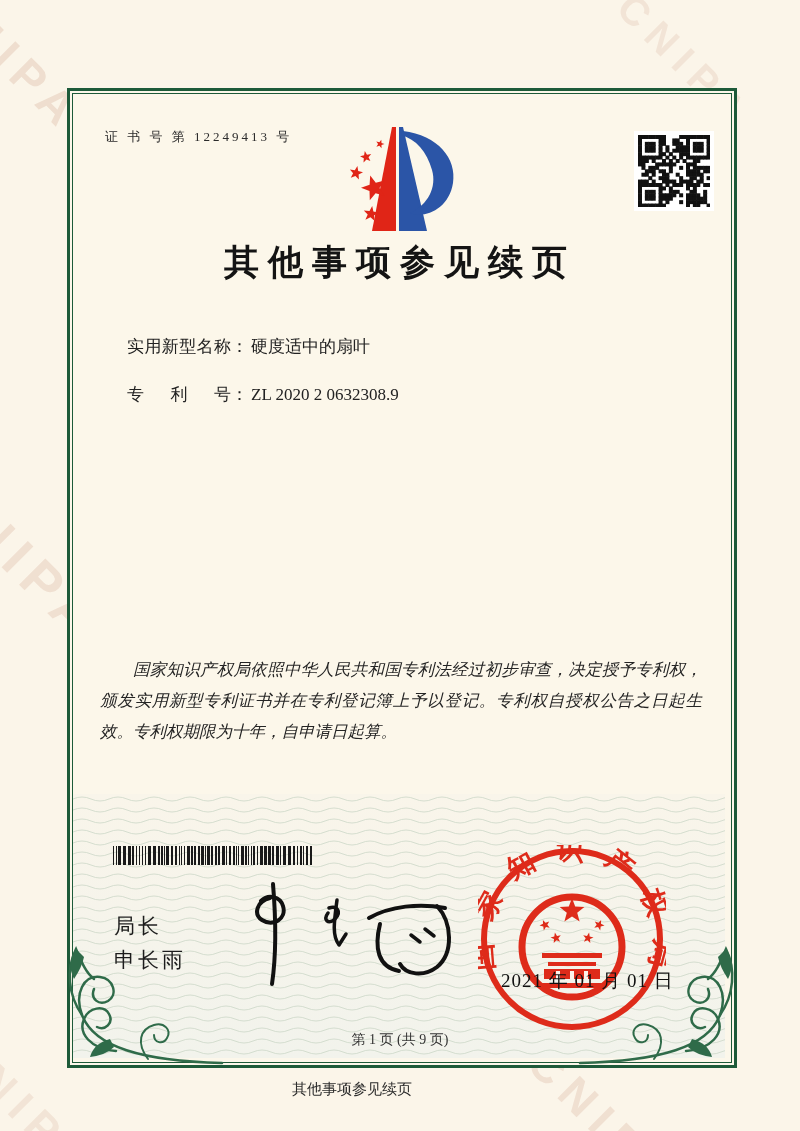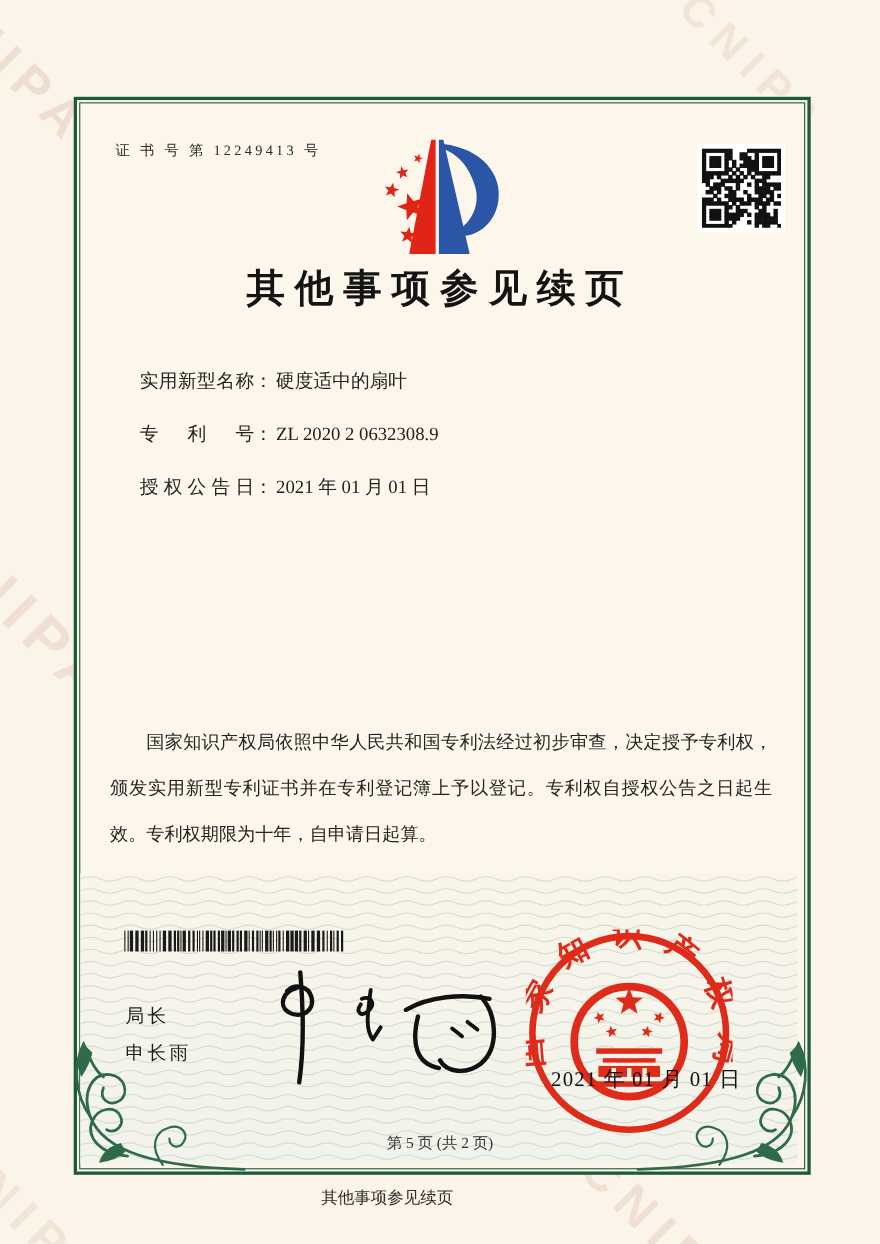--- a/index.html
+++ b/index.html
@@ -32,28 +32,28 @@
   .fields{position:absolute;left:127px;top:333px;width:560px;font-size:17px;color:#222;}
   .frow{line-height:27px;margin-bottom:21px;}
   .flabel{display:inline-block;width:104px;text-align:justify;text-align-last:justify;vertical-align:top;}
   .fcolon{display:inline-block;margin-right:3px;vertical-align:top;}
   .fvalue{display:inline-block;vertical-align:top;max-width:430px;}
   .fvalue.wrapval{max-width:468px;word-break:break-all;}
   .frow-double{display:flex;line-height:27px;}
   .fpair2{margin-left:24px;}
   .paras{
     position:absolute;left:100px;top:654px;width:602px;
-    font-size:16.5px;line-height:42px;text-align:justify;color:#242424;
+    font-size:16.5px;line-height:31px;text-align:justify;color:#242424;font-style:italic;
   }
   .paras p{margin:0;text-indent:2em;}
   .barcode{position:absolute;left:113px;top:846px;width:206px;height:19px;display:flex;align-items:stretch;}
   .barcode i{display:block;background:#1a1a1a;}
   .sig-label{
     position:absolute;left:114px;font-family:"Liberation Sans","DejaVu Sans",sans-serif;
-    font-size:17px;letter-spacing:3px;color:#1c1c1c;text-align:right;
+    font-size:21px;letter-spacing:3px;color:#1c1c1c;text-align:right;
   }
   .sig-title{top:912px;}
   .sig-name{top:946px;}
   .sig-script{position:absolute;left:228px;top:878px;}
   .seal{position:absolute;left:478px;top:845px;}
   .seal-date{position:absolute;left:501px;top:968px;font-size:19px;letter-spacing:1px;color:#101010;z-index:5;}
   .page-info{position:absolute;left:0;top:1031px;width:800px;text-align:center;font-size:14px;color:#333;}
   .footer-note{position:absolute;left:0;top:1080px;width:704px;text-align:center;font-size:15px;color:#2b2b2b;}
   .flourish{position:absolute;z-index:2;}
   .fl-left{left:52px;top:935px;}
@@ -381,23 +381,20 @@
 <div class="doc-title">其他事项参见续页</div>
 
 <div class="fields">
   <div class="frow">
     <span class="flabel">实用新型名称</span><span class="fcolon">：</span><span class="fvalue">硬度适中的扇叶</span>
   </div>
   <div class="frow">
     <span class="flabel">专利号</span><span class="fcolon">：</span><span class="fvalue">ZL 2020 2 0632308.9</span>
   </div>
   <div class="frow-double">
-    <span>
-      <span class="flabel">授权公告日</span><span class="fcolon">：</span><span class="fvalue">2021 年 01 月 01 日</span>
-    </span>
   </div>
 </div>
 
 <div class="paras">
   <p>国家知识产权局依照中华人民共和国专利法经过初步审查，决定授予专利权，颁发实用新型专利证书并在专利登记簿上予以登记。专利权自授权公告之日起生效。专利权期限为十年，自申请日起算。</p>
 </div>
 
 <div class="barcode" id="barcode">
     <i style="width: 1px; margin-right: 2px;"></i>
     <i style="width: 1px; margin-right: 1px;"></i>
@@ -511,14 +508,14 @@
 </svg>
 <svg class="flourish fl-right" width="172" height="138" viewBox="0 0 172 138" fill="none" stroke="#2f6b49" stroke-width="2.5" stroke-linecap="round">
   <path d="M170,128 C 90,126 42,112 30,80 C 22,58 32,40 48,42 C 62,44 66,60 56,66 C 47,71 38,64 42,54"></path>
   <path d="M30,80 C 16,60 14,34 24,14 C 30,28 34,38 42,44"></path>
   <path d="M64,116 C 38,114 26,98 32,84 C 37,72 52,70 57,79 C 62,88 53,96 45,92"></path>
   <path d="M96,124 C 84,108 88,94 102,90 C 112,87 120,95 115,103 C 111,110 102,108 102,100" stroke-width="2"></path>
   <path d="M24,14 q -10,14 -2,30 q 8,-12 10,-22 z" fill="#2f6b49" stroke="none"></path>
   <path d="M58,104 q -16,4 -20,18 q 16,-2 24,-10 z" fill="#2f6b49" stroke="none"></path>
 </svg>
 
-<div class="page-info">第 5 页 (共 2 页)</div>
+<div class="page-info">第 1 页 (共 9 页)</div>
 <div class="footer-note">其他事项参见续页</div>
 
 </body></html>

